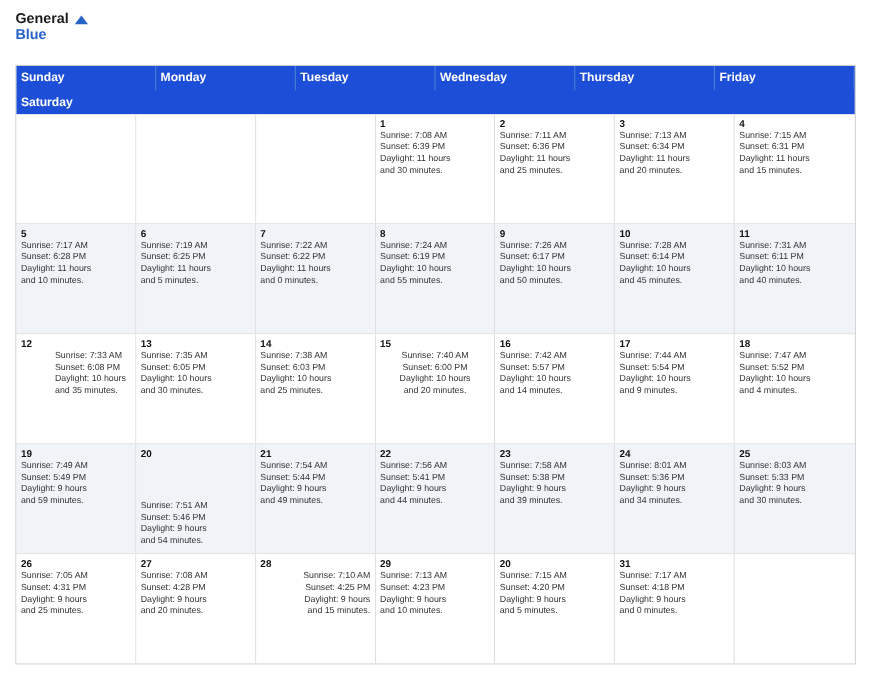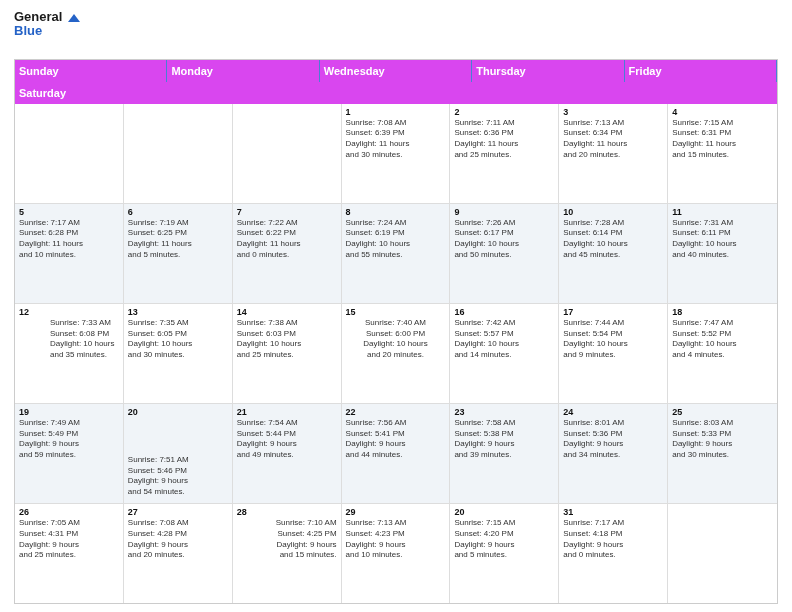--- a/index.html
+++ b/index.html
@@ -44,22 +44,22 @@
       font-weight: bold;
     }
     .calendar {
       flex: 1;
       display: flex;
       flex-direction: column;
       border: 1px solid #ccc;
     }
     .cal-header {
       display: grid;
-      grid-template-columns: repeat(5, 1fr);
-      background: #d946ef;
+      grid-template-columns: repeat(6, 1fr);
+      background: #1d4ed8;
     }
     .cal-header-cell {
       color: #fff;
       font-size: 11px;
       font-weight: bold;
       padding: 5px 4px;
       text-align: left;
       border-right: 1px solid #4a7fd4;
     }
     .cal-header-cell:last-child {
@@ -124,20 +124,21 @@
     <div class="header-right">
       <div class="month-title"></div>
       <div class="location"></div>
     </div>
   </div>
 
   <div class="calendar">
     <div class="cal-header" id="cal-header-row">
         <div class="cal-header-cell">Sunday</div>
         <div class="cal-header-cell">Monday</div>
+        <div class="cal-header-cell">Tuesday</div>
         <div class="cal-header-cell">Wednesday</div>
         <div class="cal-header-cell">Thursday</div>
         <div class="cal-header-cell">Friday</div>
         <div class="cal-header-cell">Saturday</div>
       </div>
     <div class="cal-body" id="cal-body">
         <div class="cal-row">
           <div class="cal-cell empty"></div>
           <div class="cal-cell empty"></div>
           <div class="cal-cell empty"></div>

